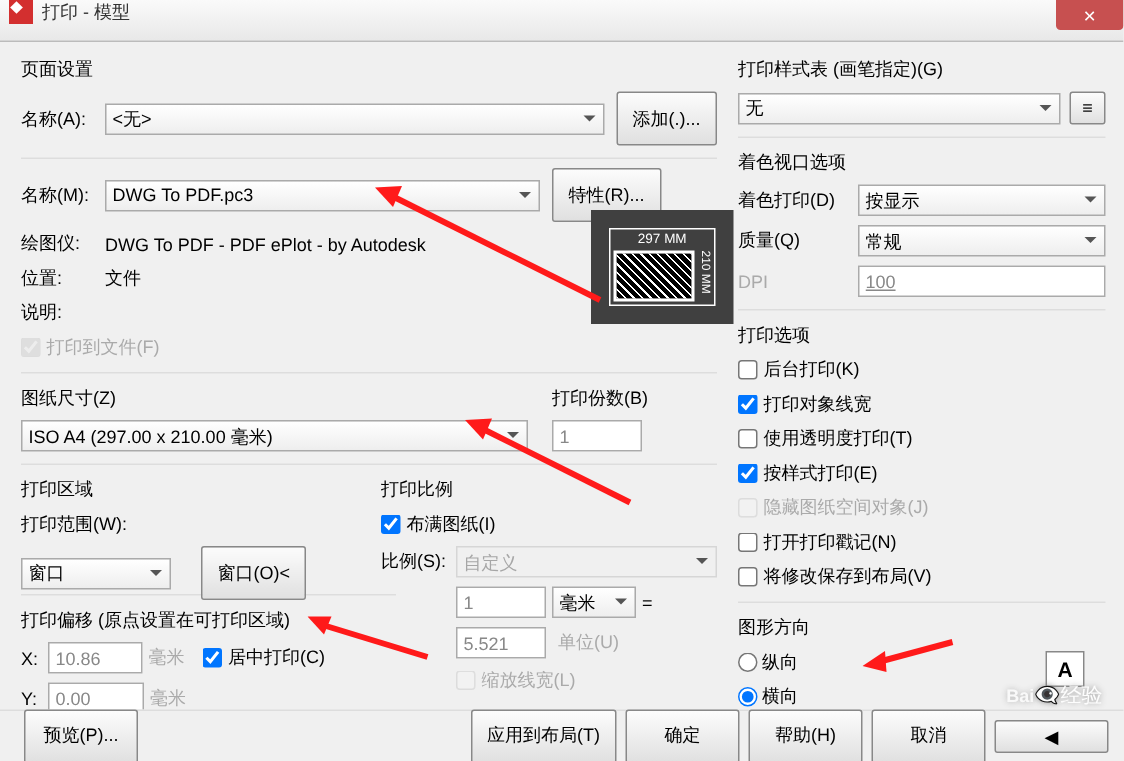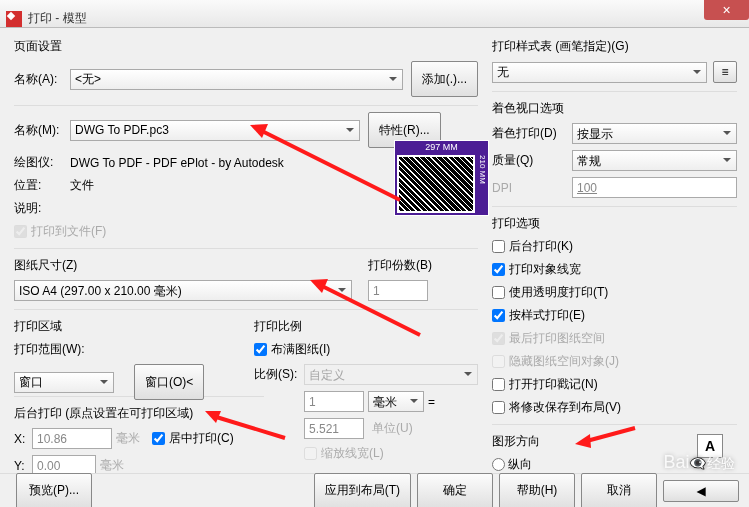--- a/index.html
+++ b/index.html
@@ -1,55 +1,55 @@
 <!DOCTYPE html>
 <html><head>
 <meta charset="utf-8">
 <style>
 *{box-sizing:border-box;margin:0;padding:0;font-family:"Microsoft YaHei",SimSun,sans-serif;font-size:12px}
 body{background:#f0f0f0;width:749px;height:507px;overflow:hidden}
-.titlebar{height:28px;background:linear-gradient(#fafafa,#e8e8e8);border-bottom:1px solid #bbb;display:flex;align-items:flex-end;padding:0 6px;position:relative}
+.titlebar{height:28px;background:linear-gradient(#fafafa,#e8e8e8);border-bottom:1px solid #bbb;display:flex;align-items:flex-start;padding:0 6px;position:relative}
 .titlebar .logo{width:16px;height:16px;background:#d32f2f;position:relative;margin-right:6px}
 .titlebar .logo:before{content:"";position:absolute;left:2px;top:2px;width:6px;height:6px;background:#fff;transform:rotate(45deg)}
 .titlebar .ttl{color:#333}
 .close-btn{position:absolute;right:0;top:0;width:45px;height:20px;background:#c75050;color:#fff;display:flex;align-items:center;justify-content:center;font-size:14px;border-bottom-left-radius:3px;border-bottom-right-radius:3px}
 .dlg{display:flex;height:calc(100% - 28px);background:#f0f0f0}
 .left{width:500px;padding:8px 8px 4px 14px}
 .right{flex:1;padding:8px 12px 4px 6px}
 .group-title{margin:2px 0 6px}
 .row{display:flex;align-items:center;margin-bottom:6px}
 .lbl{display:inline-block;min-width:56px}
 .lbl-sm{min-width:50px}
 select,input[type=text]{height:21px;border:1px solid #aaa;background:#fff;padding:0 4px}
 select{appearance:none;background:linear-gradient(#fff,#eee);padding-right:18px}
 .sel-wrap{position:relative;display:inline-block}
 .sel-wrap:after{content:"";position:absolute;right:6px;top:8px;border:4px solid transparent;border-top-color:#555}
 button{height:36px;border:1px solid #888;background:linear-gradient(#fcfcfc,#e0e0e0);padding:0 10px;border-radius:2px;cursor:pointer}
 .input-ro{background:#f0f0f0;color:#888;border:1px solid #ccc}
 .section{border-top:1px solid #ddd;margin-top:8px;padding-top:6px}
-.preview{width:95px;height:76px;background:#4c1d95;position:absolute;right:260px;top:140px;padding:0}
+.preview{width:95px;height:76px;background:#404040;position:absolute;right:260px;top:140px;padding:12px}
 .preview-inner{border:1px solid #fff;width:100%;height:100%;position:relative;display:flex;flex-direction:column}
 .preview-top{color:#fff;font-size:9px;text-align:center;padding:1px 0}
 .preview-body{flex:1;display:flex}
 .preview-sheet{flex:1;margin:2px;background:repeating-linear-gradient(45deg,#fff 0,#fff 1px,#000 1px,#000 4px);border:2px solid #fff}
 .preview-right{color:#fff;font-size:8px;writing-mode:vertical-rl;padding:2px 1px}
 .cb{margin-right:4px;vertical-align:middle}
 .cb-dis{opacity:.55}
 .two-col{display:flex;gap:16px}
 .col{flex:1}
 .footer{position:absolute;bottom:0;left:0;right:0;height:34px;display:flex;align-items:center;padding:0 10px;border-top:1px solid #ddd;background:#f0f0f0}
 .footer-spacer{flex:1}
 .footer button{margin-left:6px;min-width:76px}
 .preview-btn{min-width:90px}
 .small-btn{width:24px;height:22px;padding:0;display:inline-flex;align-items:center;justify-content:center}
 .disabled{color:#aaa}
 .radio{margin-right:3px}
 .orient-a{position:absolute;right:26px;top:434px;width:26px;height:24px;border:1px solid #888;background:#fff;display:flex;align-items:center;justify-content:center;font-weight:bold;font-size:14px}
 .watermark{position:absolute;right:14px;bottom:34px;color:#fff;font-size:14px;opacity:.9;text-shadow:0 0 4px #888;font-family:sans-serif}
-.watermark .big{font-size:18px;font-weight:normal;opacity:.7}
+.watermark .big{font-size:12px;font-weight:bold;opacity:.7}
 svg.red-arrow{position:absolute;pointer-events:none;z-index:50}
 </style>
 </head>
 <body>
 
 <div class="titlebar">
   <div class="logo"></div>
   <span class="ttl">打印 - 模型</span>
   <div class="close-btn">×</div>
 </div>
@@ -134,24 +134,24 @@
         </div>
         <div class="row">
           <span class="lbl-sm"></span>
           <input type="checkbox" class="cb cb-dis" disabled="" style="">
           <span class="disabled">缩放线宽(L)</span>
         </div>
       </div>
     </div>
 
     <div class="section" style="width:250px;margin-top:-72px">
-      <div class="group-title">后台打印 (原点设置在可打印区域)</div>
+      <div class="group-title">打印偏移 (原点设置在可打印区域)</div>
       <div class="row">
         <span style="width:18px">X:</span>
-        <input type="text" class="input-ro" readonly="" style="width: 80px;" value="10.86">
+        <input type="text" class="input-ro" readonly="" style="width: 63px;" value="10.86">
         <span class="disabled" style="margin:0 12px 0 4px">毫米</span>
         <input type="checkbox" class="cb" checked="" style="">
         <span>居中打印(C)</span>
       </div>
       <div class="row">
         <span style="width:18px">Y:</span>
         <input type="text" class="input-ro" readonly="" style="width: 64px;" value="0.00">
         <span class="disabled" style="margin-left:4px">毫米</span>
       </div>
     </div>
@@ -192,24 +192,20 @@
           <input type="checkbox" class="cb" checked="" style="">
           <span>打印对象线宽</span>
         </div>
       <div class="row">
           <input type="checkbox" class="cb" style="">
           <span>使用透明度打印(T)</span>
         </div>
       <div class="row">
           <input type="checkbox" class="cb" checked="" style="">
           <span>按样式打印(E)</span>
-        </div>
-      <div class="row">
-          <input type="checkbox" class="cb cb-dis" checked="" disabled="" style="">
-          <span class="disabled">最后打印图纸空间</span>
         </div>
       <div class="row">
           <input type="checkbox" class="cb cb-dis" disabled="" style="">
           <span class="disabled">隐藏图纸空间对象(J)</span>
         </div>
       <div class="row">
           <input type="checkbox" class="cb" style="">
           <span>打开打印戳记(N)</span>
         </div>
       <div class="row">

